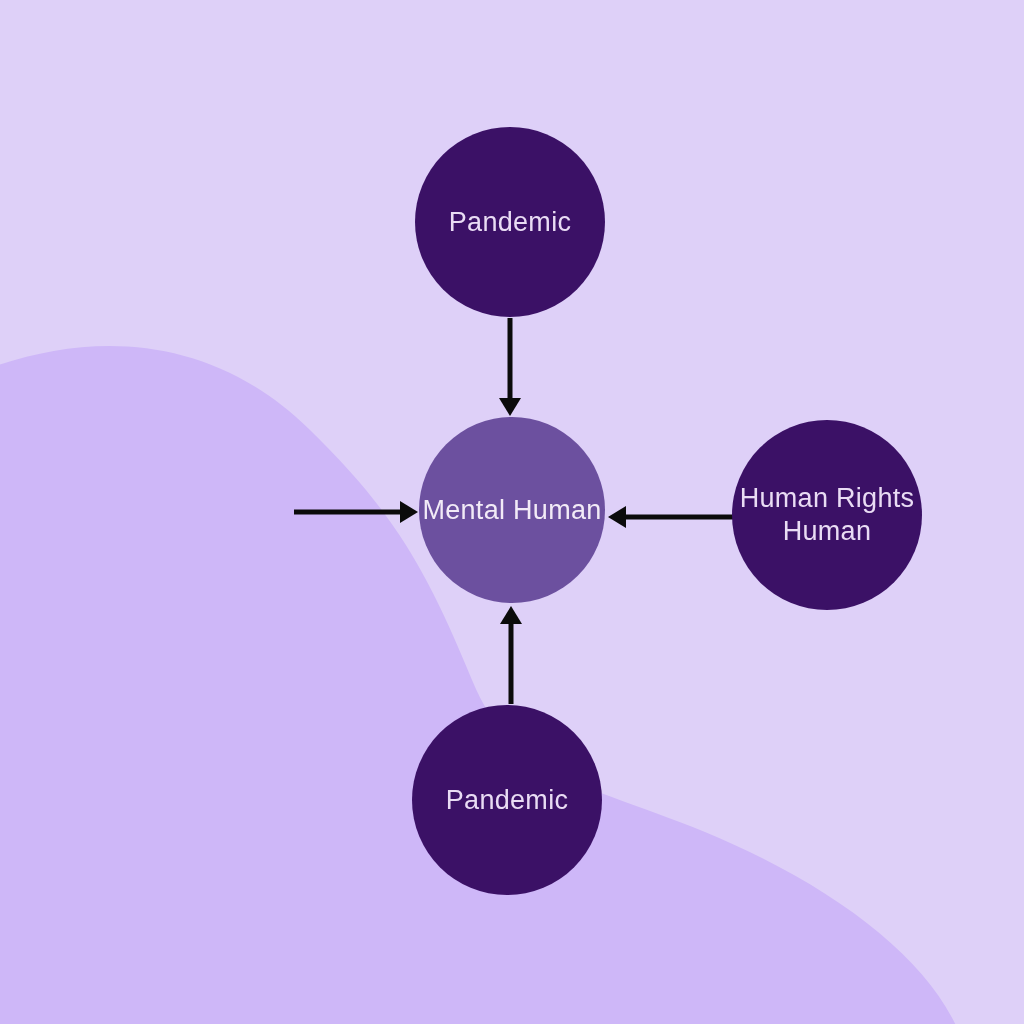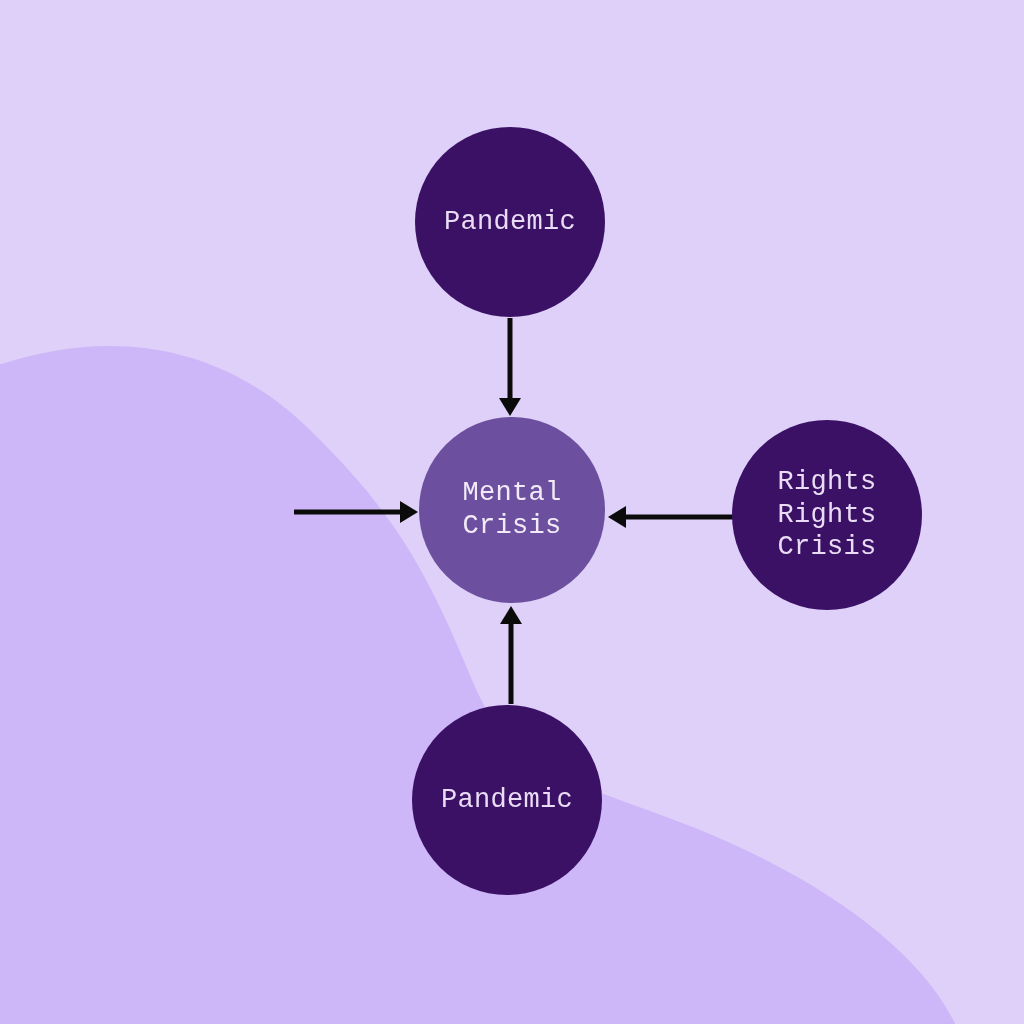--- a/index.html
+++ b/index.html
@@ -5,21 +5,21 @@
   html, body {
     margin: 0;
     padding: 0;
   }
   .canvas {
     position: relative;
     width: 1024px;
     height: 1024px;
     background: var(--background, #ded0f8);
     overflow: hidden;
-    font-family: Liberation Mono, monospace;
+    font-family: Liberation Sans, sans-serif;
   }
   .bg-layer, .arrow-layer {
     position: absolute;
     top: 0;
     left: 0;
     width: 1024px;
     height: 1024px;
     display: block;
   }
   .blob {
@@ -92,24 +92,24 @@
       <polygon class="arrow-head" points="511,606 500,624 522,624"></polygon>
     </g>
   </svg>
 
   <div class="node node-top">
     <span class="label">Pandemic</span>
   </div>
 
 
   <div class="node node-right">
-    <span class="label">Rights Rights Crisis</span>
+    <span class="label">Human Rights Human</span>
   </div>
 
   <div class="node node-bottom">
     <span class="label">Pandemic</span>
   </div>
 
   <div class="node node-center">
-    <span class="label">Mental Crisis</span>
+    <span class="label">Mental Human</span>
   </div>
 
 </div>
 
 </body></html>

